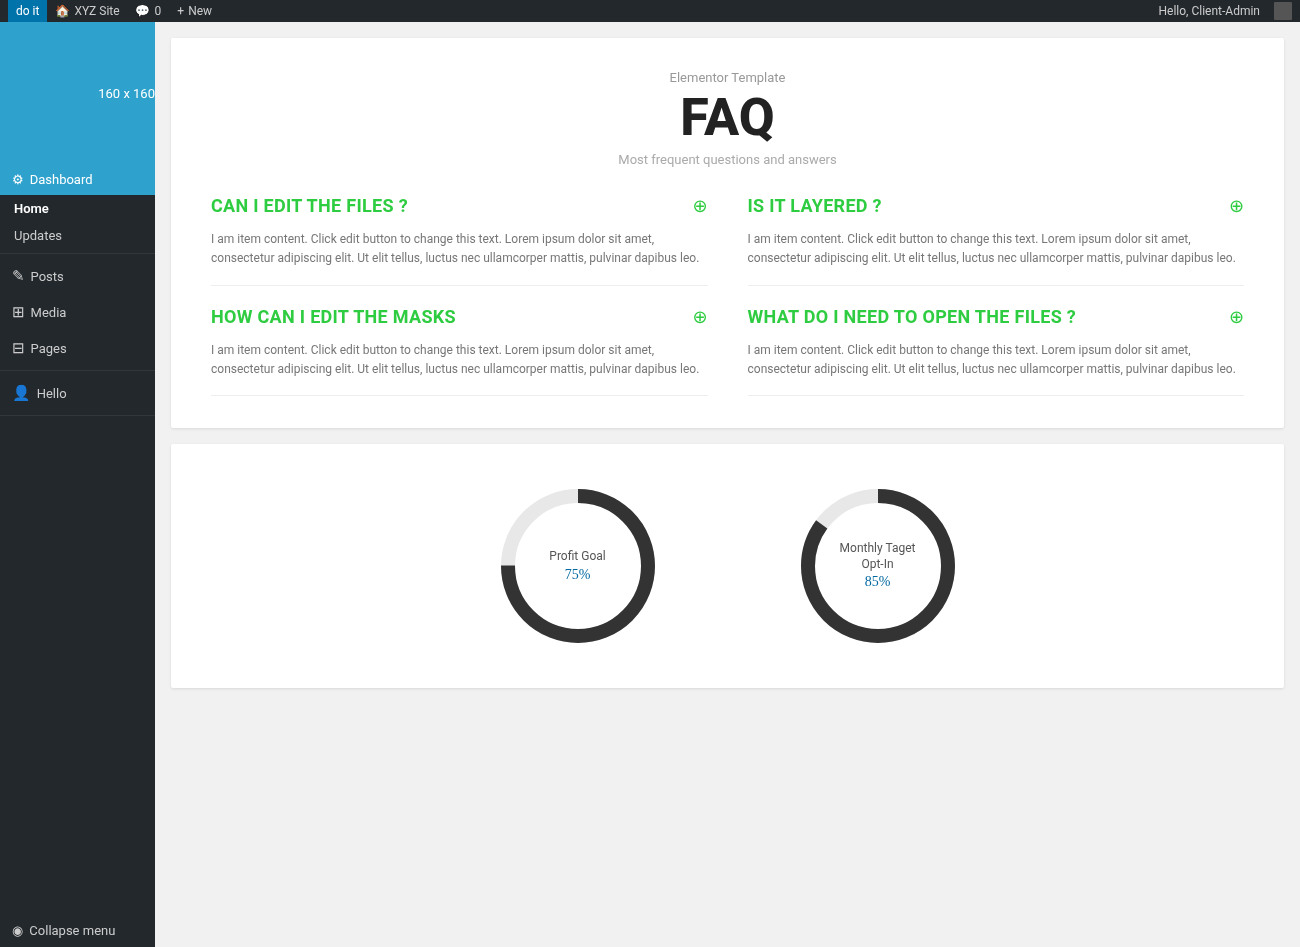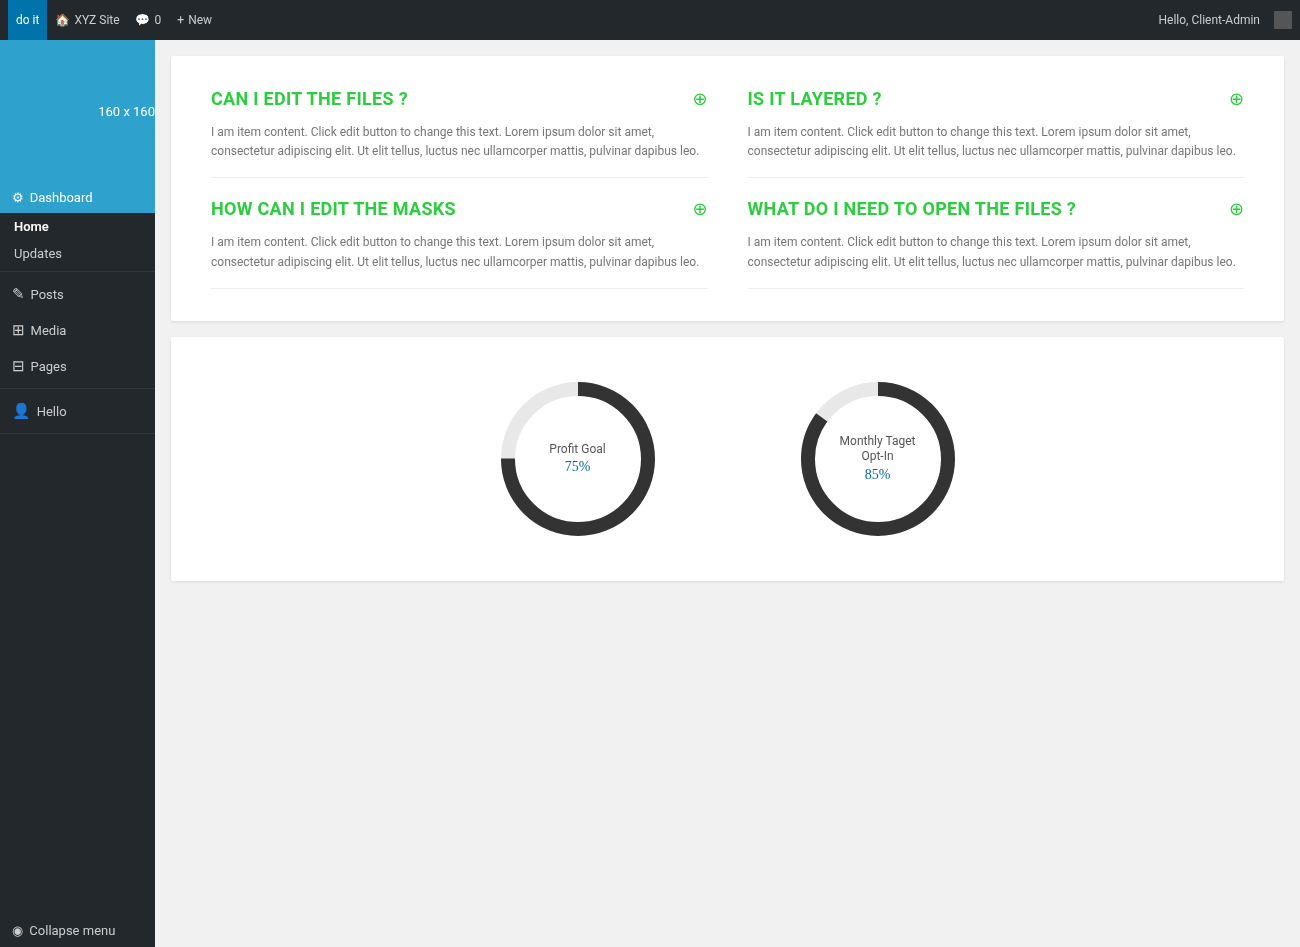--- a/index.html
+++ b/index.html
@@ -1,20 +1,20 @@
 <!DOCTYPE html>
 <html><head>
   <meta charset="utf-8">
   <style>
     * { margin: 0; padding: 0; box-sizing: border-box; }
     body { font-family: -apple-system, BlinkMacSystemFont, "Segoe UI", Roboto, sans-serif; background: #f1f1f1; display: flex; flex-direction: column; height: 947px; overflow: hidden; }
 
     
     #admin-bar {
-      height: 40px;
+      height: 22px;
       background: #23282d;
       display: flex;
       align-items: center;
       padding: 0 8px;
       gap: 0;
       flex-shrink: 0;
     }
     .admin-bar-item {
       color: #ccc;
       font-size: 12px;
@@ -294,20 +294,25 @@
 
     <div class="collapse-item">
       <span>◉</span>
       <span>Collapse menu</span>
     </div>
   </div>
 
   <div id="content">
 
     <div class="template-card">
+      <div class="template-header">
+        <div class="subtitle">Elementor Template</div>
+        <div class="title">FAQ</div>
+        <div class="desc">Most frequent questions and answers</div>
+      </div>
 
       <div class="faq-grid">
 
         <div class="faq-item">
           <div class="faq-question">
             <span class="faq-question-text">CAN I EDIT THE FILES ?</span>
             <span class="faq-icon">⊕</span>
           </div>
           <div class="faq-answer">I am item content. Click edit button to change this text. Lorem ipsum dolor sit amet, consectetur adipiscing elit. Ut elit tellus, luctus nec ullamcorper mattis, pulvinar dapibus leo.</div>
         </div>

